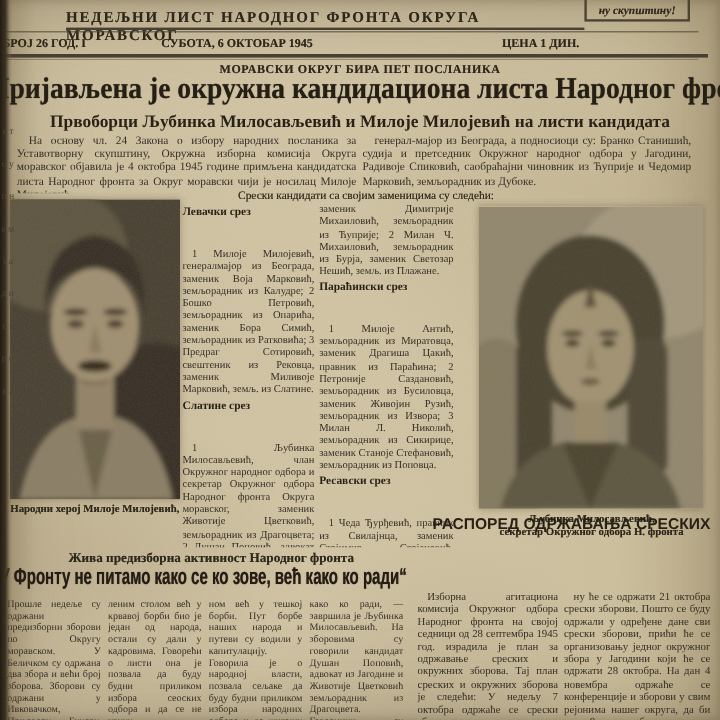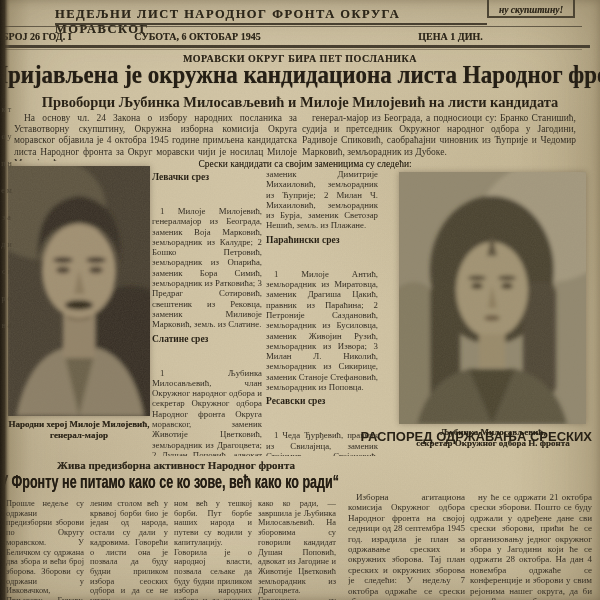--- a/index.html
+++ b/index.html
@@ -139,21 +139,20 @@
       <ellipse cx="88" cy="104" rx="7" ry="3.5" fill="#4a3e2f"></ellipse>
       <path d="M71,104 L66,128 L77,128 Z" fill="#8c7b5e"></path>
       <ellipse cx="71" cy="139" rx="14" ry="5" fill="#2d2519"></ellipse>
       <path d="M59,151 Q71,156 83,151" stroke="#6f5f47" stroke-width="2" fill="none"></path>
     </g>
     <rect width="142" height="250" filter="url(#noiseL)" opacity="0.35"></rect>
   </svg>
 </div>
 <div class="abs caption cap-left ink">
   <div>Народни херој Милоје Милојевић,</div>
-  <div>генерал-мајор</div>
 </div>
 
 <div class="abs srez-col srez-col1">
   <div class="srez-h">Левачки срез</div>
   <div class="srez-b">1 Милоје Милојевић, генералмајор из Београда, заменик Воја Марковић, земљорадник из Калудре; 2 Бошко Петровић, земљорадник из Опарића, заменик Бора Симић, земљорадник из Ратковића; 3 Предраг Сотировић, свештеник из Рековца, заменик Миливоје Марковић, земљ. из Слатине.</div>
   <div class="srez-h">Слатине срез</div>
   <div class="srez-b">1 Љубинка Милосављевић, члан Окружног народног одбора и секретар Окружног одбора Народног фронта Округа моравског, заменик Животије Цветковић, земљорадник из Драгоцвета; 2 Душан Поповић, адвокат из Јагодине, заменик Драгомир Јовановић, земљорадник из Бунара; 3 Милутин Димитријевић, инжењер агрономије из Јагодине, заменик Реља Т. Поповић, адв. из Београда.</div>
 
 </div>
 <div class="abs srez-col srez-col2">

